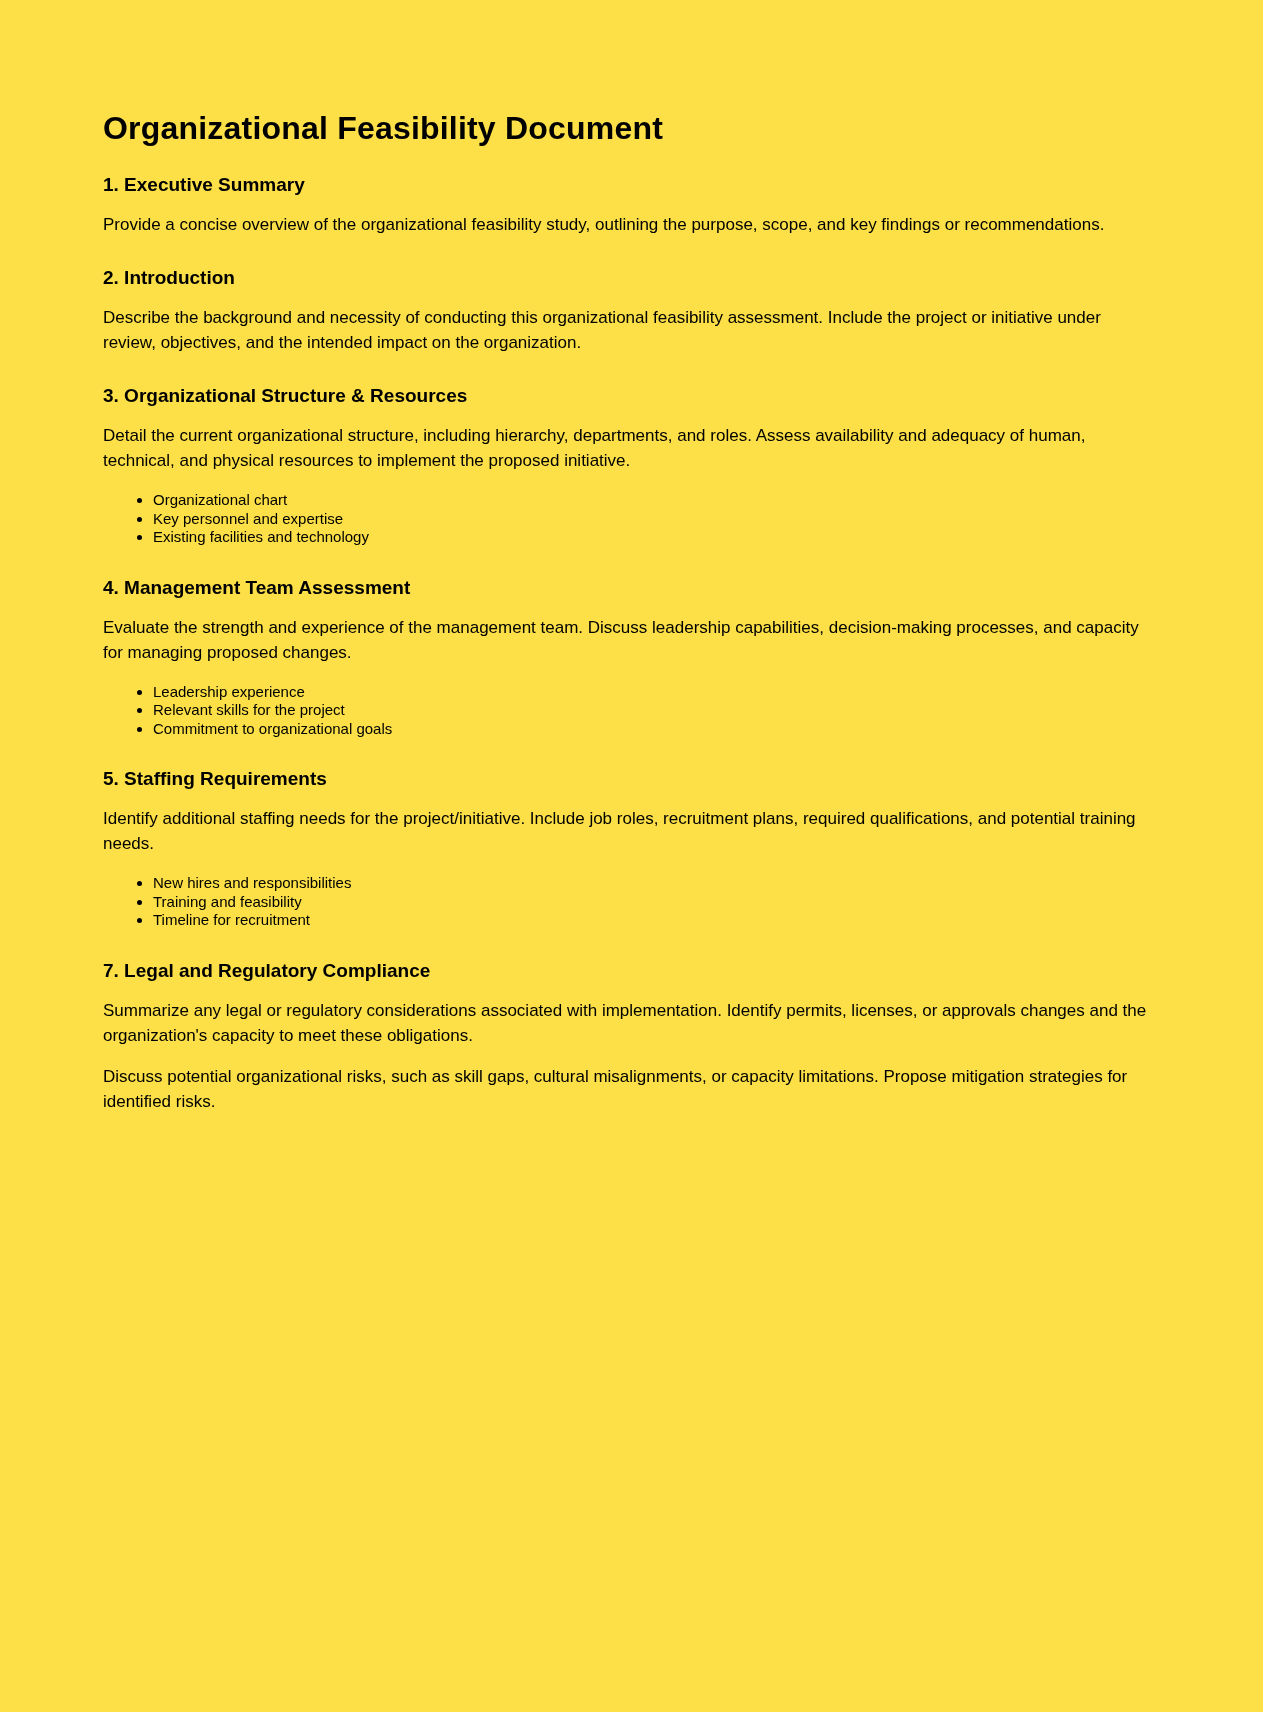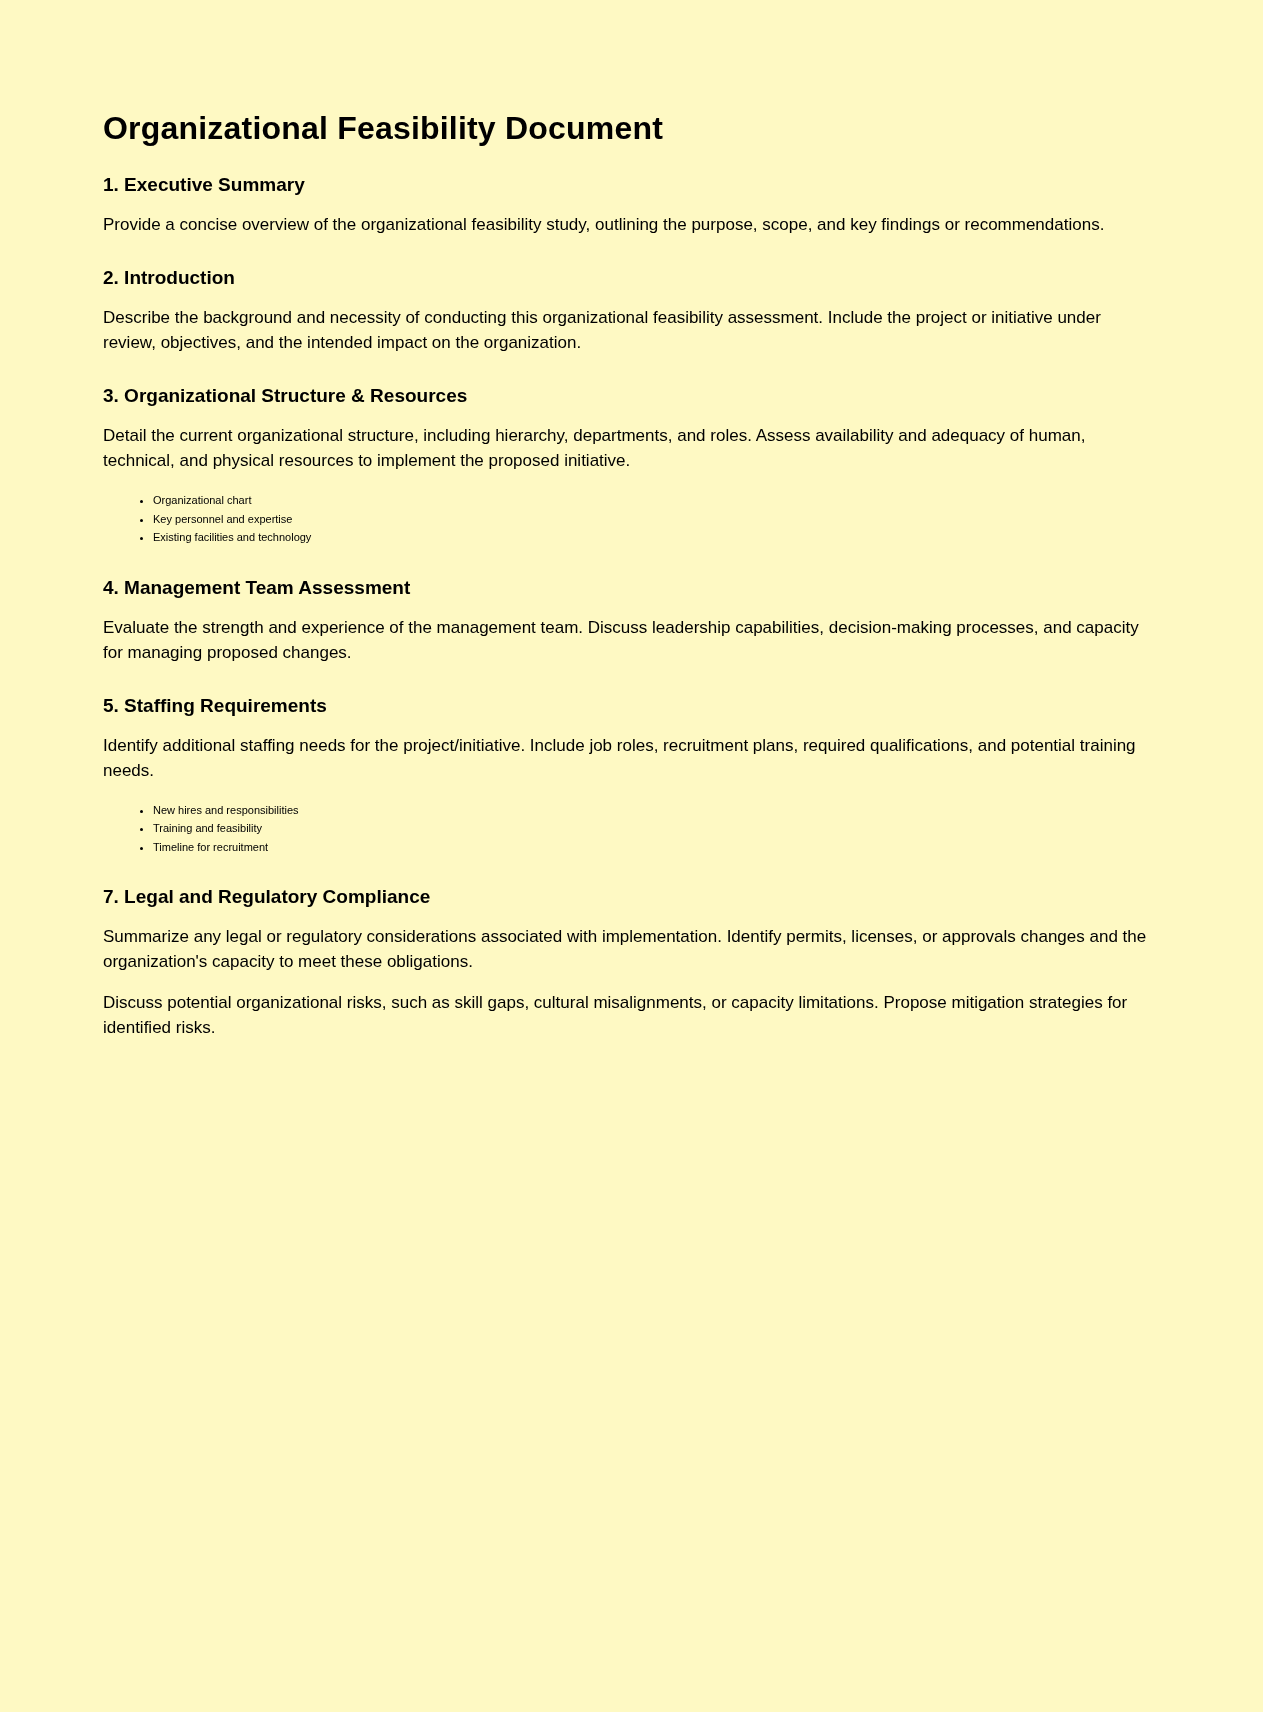--- a/index.html
+++ b/index.html
@@ -4,21 +4,21 @@
 <style>
   html, body {
     margin: 0;
     padding: 0;
     background: #ffffff;
   }
   .page {
     position: relative;
     width: 1263px;
     height: 1712px;
-    background: #fef9c3;
+    background: #fde047;
     color: #000000;
     font-family: "Liberation Sans", "DejaVu Sans", sans-serif;
     overflow: hidden;
     box-sizing: border-box;
   }
   .doc {
     box-sizing: border-box;
     padding: 110px 108px 0 103px;
   }
   .doc-title {
@@ -41,21 +41,21 @@
     margin-top: 16px;
   }
   .section-body {
     font-size: 17px;
     line-height: 25px;
     margin: 16px 0 0 0;
   }
   .bullet-list {
     margin: 18px 0 0 0;
     padding: 0 0 0 50px;
-    font-size: 11px;
+    font-size: 15px;
     line-height: 18.5px;
   }
   .bullet-list li {
     margin: 0;
     padding: 0;
   }
 </style>
 </head>
 <body>
 
@@ -80,20 +80,25 @@
       <ul class="bullet-list">
         <li>Organizational chart</li>
         <li>Key personnel and expertise</li>
         <li>Existing facilities and technology</li>
       </ul>
     </section>
 
     <section class="doc-section">
       <h2 class="section-heading">4. Management Team Assessment</h2>
       <p class="section-body">Evaluate the strength and experience of the management team. Discuss leadership capabilities, decision-making processes, and capacity for managing proposed changes.</p>
+      <ul class="bullet-list">
+        <li>Leadership experience</li>
+        <li>Relevant skills for the project</li>
+        <li>Commitment to organizational goals</li>
+      </ul>
     </section>
 
     <section class="doc-section">
       <h2 class="section-heading">5. Staffing Requirements</h2>
       <p class="section-body">Identify additional staffing needs for the project/initiative. Include job roles, recruitment plans, required qualifications, and potential training needs.</p>
       <ul class="bullet-list">
         <li>New hires and responsibilities</li>
         <li>Training and feasibility</li>
         <li>Timeline for recruitment</li>
       </ul>

